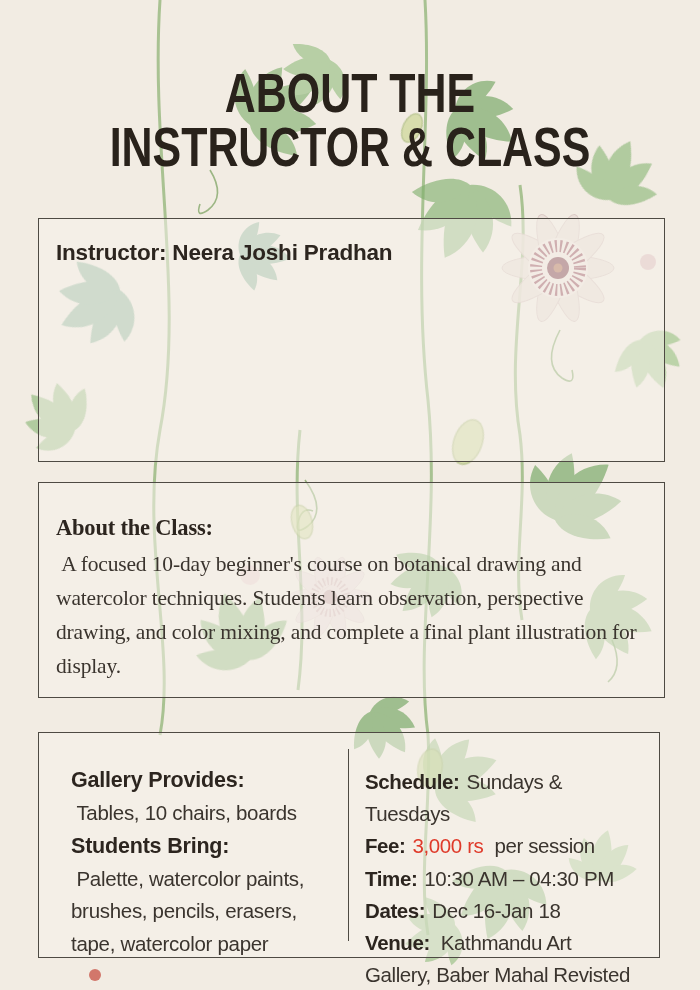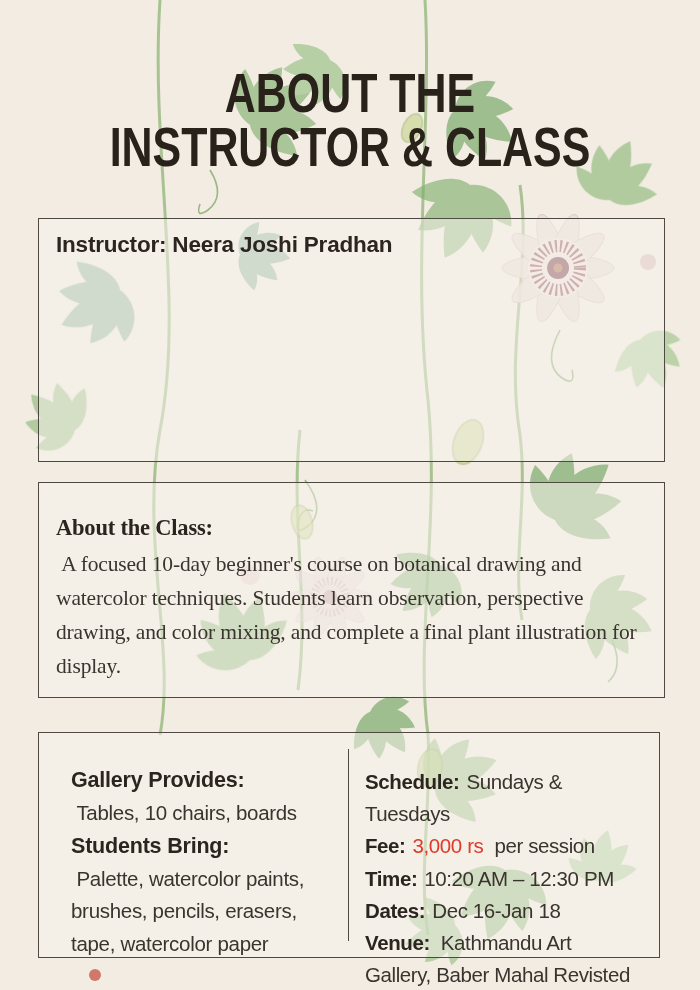--- a/index.html
+++ b/index.html
@@ -39,21 +39,21 @@
 
   .box {
     position: absolute;
     z-index: 1;
     box-sizing: border-box;
     border: 1.6px solid #4e4a43;
     background: rgba(246, 241, 233, 0.52);
     color: #3a342e;
   }
 
-  .box-instructor { left: 38px; top: 218px; width: 627px; height: 244px; padding: 11px 18px 0 17px; }
+  .box-instructor { left: 38px; top: 218px; width: 627px; height: 244px; padding: 19px 18px 0 17px; }
   .box-class      { left: 38px; top: 482px; width: 627px; height: 216px; padding: 30px 18px 0 17px; font-family: Liberation Serif, serif; }
 
   .box-heading {
     font-weight: 700;
     font-size: 22.5px;
     line-height: 30px;
     color: #2c251f;
     letter-spacing: -0.2px;
   }
   .box-body {
@@ -217,21 +217,21 @@
       <p class="sub-body"> Palette, watercolor paints, brushes, pencils, erasers, tape, watercolor paper</p>
     </div>
     <div class="col-right">
       <div class="row">
         <span class="lbl">Schedule:</span><span>Sundays &amp; Tuesdays</span>
       </div>
       <div class="row">
         <span class="lbl">Fee:</span><span class="fee-value" id="fee-value" style="color: rgb(223, 58, 42);">3,000 rs</span><span>per session</span>
       </div>
       <div class="row">
-        <span class="lbl">Time:</span><span>10:20 AM – 12:30 PM</span>
+        <span class="lbl">Time:</span><span>10:30 AM – 04:30 PM</span>
       </div>
       <div class="row">
         <span class="lbl">Dates:</span><span>Dec 16-Jan 18</span>
       </div>
       <div class="row">
         <span class="lbl lbl-wide">Venue:</span><span>Kathmandu Art Gallery, Baber Mahal Revisted</span>
       </div>
     </div>
   </section>
 

